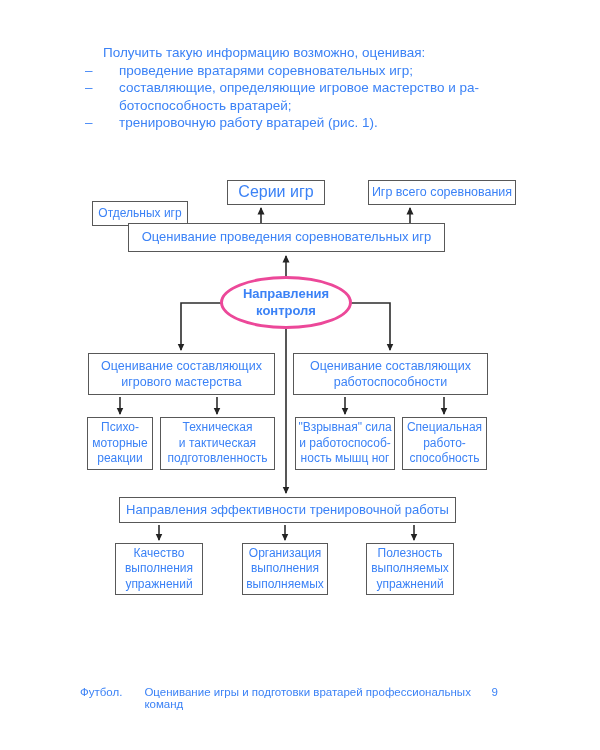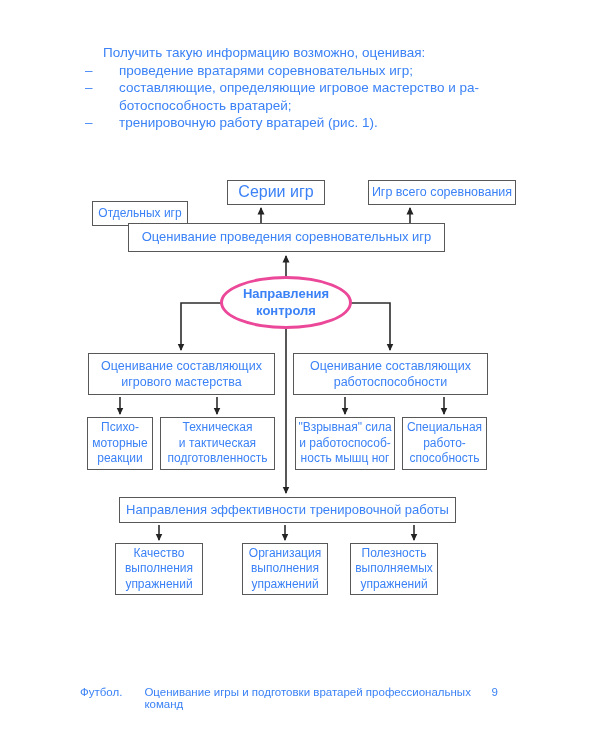--- a/index.html
+++ b/index.html
@@ -57,21 +57,21 @@
   }
   .b-mast  { left: 88px;  top: 353px; width: 187px; height: 42px; font-size: 12.5px; }
   .b-cap   { left: 293px; top: 353px; width: 195px; height: 42px; font-size: 12.5px; }
   .b-s1    { left: 87px;  top: 417px; width: 66px;  height: 53px; }
   .b-s2    { left: 160px; top: 417px; width: 115px; height: 53px; }
   .b-s3    { left: 295px; top: 417px; width: 100px; height: 53px; }
   .b-s4    { left: 402px; top: 417px; width: 85px;  height: 53px; }
   .b-train { left: 119px; top: 497px; width: 337px; height: 26px; font-size: 13px; }
   .b-t1    { left: 115px; top: 543px; width: 88px;  height: 52px; }
   .b-t2    { left: 242px; top: 543px; width: 86px;  height: 52px; }
-  .b-t3    { left: 350px; top: 543px; width: 88px;  height: 52px; }
+  .b-t3    { left: 366px; top: 543px; width: 88px;  height: 52px; }
 
   
   .caption {
     position: absolute;
     left: 0; top: 622px; width: 600px;
     text-align: center;
     font-style: italic;
     font-size: 13px;
     line-height: 18px;
     white-space: pre-line;
@@ -160,21 +160,21 @@
 работо-
 способность</div>
 
   <div class="dbox b-train bold">Направления эффективности тренировочной работы</div>
 
   <div class="dbox b-t1">Качество
 выполнения
 упражнений</div>
   <div class="dbox b-t2">Организация
 выполнения
-упражнений</div>
+выполняемых</div>
   <div class="dbox b-t3">Полезность
 выполняемых
 упражнений</div>
 
 
   <div class="footer">
     <span class="fbook">Футбол.</span>
     <span class="fsub">Оценивание игры и подготовки вратарей профессиональных команд</span>
     <span class="fpage">9</span>
   </div>

